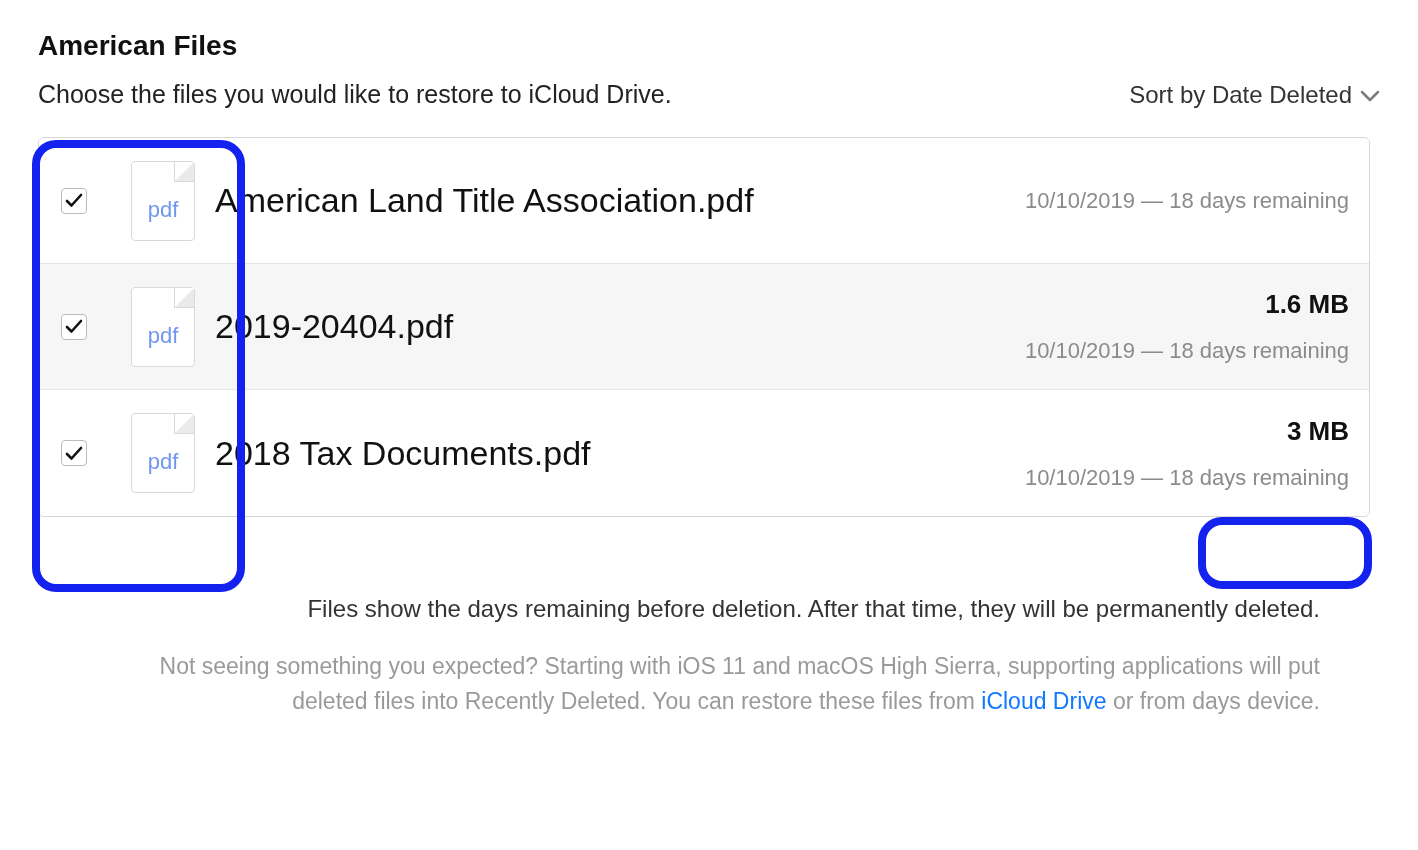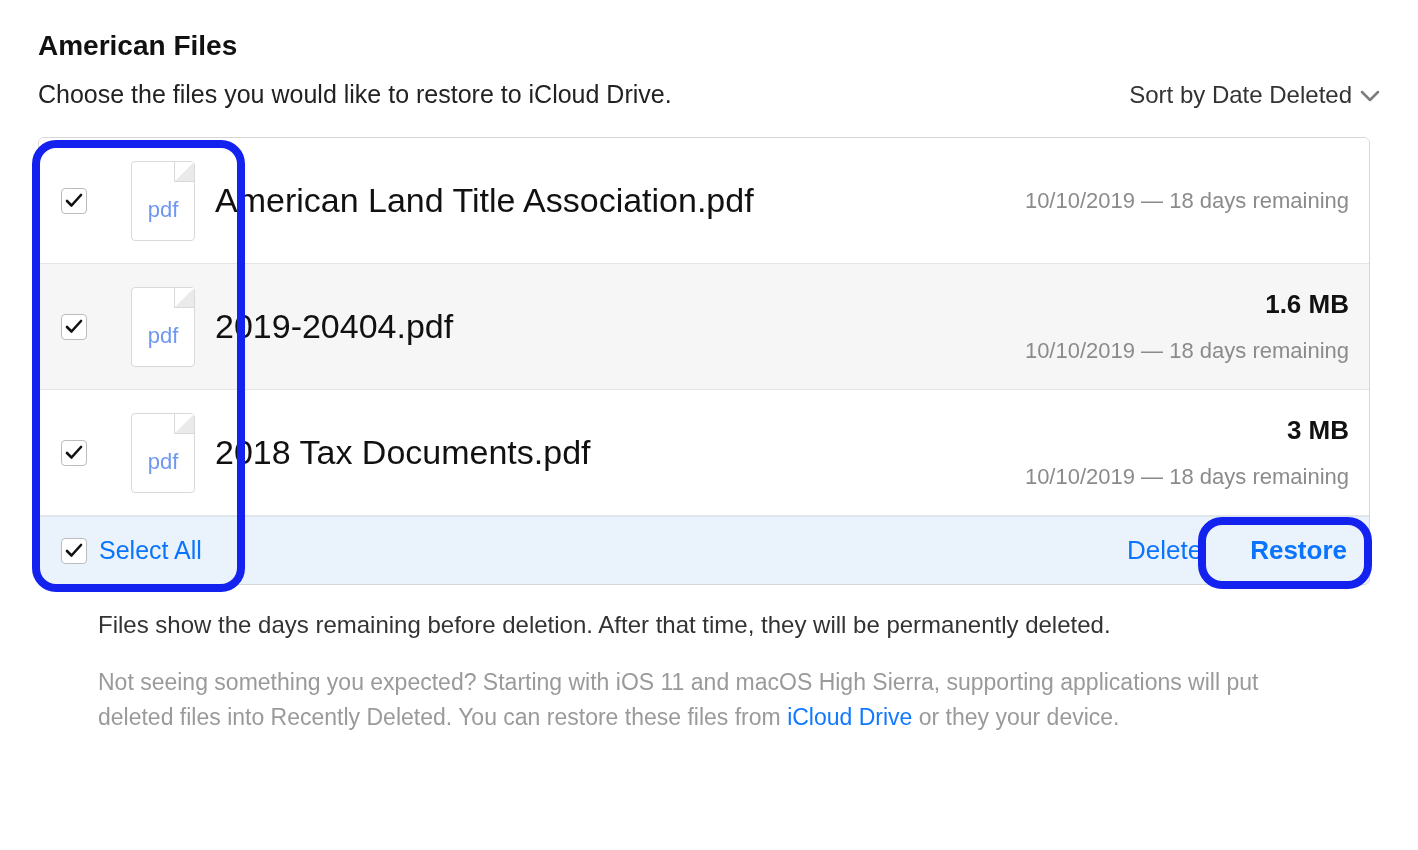--- a/index.html
+++ b/index.html
@@ -141,22 +141,22 @@
     background: none;
     border: none;
     font-size: 26px;
     cursor: pointer;
     font-family: inherit;
     padding: 0;
   }
   .action-restore { font-weight: 600; }
 
   .below {
-    margin-top: 26px;
-    text-align: left;
+    margin-top: 78px;
+    text-align: right;
     padding: 0 60px;
   }
   .below .line1 {
     font-size: 24px;
     color: #333;
     margin-bottom: 26px;
   }
   .below .line2 {
     font-size: 23px;
     color: #9a9a9a;
@@ -252,38 +252,24 @@
     </div>
     <div class="row-main">
       <div class="filename">2018 Tax Documents.pdf</div>
     </div>
     <div class="row-right">
       <div class="size">3 MB</div>
       <div class="meta">10/10/2019 — 18 days remaining</div>
     </div>
   </div>
 
-  <div class="footer-bar">
-    <div class="select-all-wrap">
-      <div class="checkbox" style="margin-right:0;">
-        <svg width="18" height="15" viewBox="0 0 18 15">
-            <path d="M2 8 L6.5 12.5 L16 2" stroke="#111" stroke-width="2.6" fill="none" stroke-linecap="round" stroke-linejoin="round"></path>
-          </svg>
-      </div>
-      <span class="select-all-label">Select All</span>
-    </div>
-    <div class="actions">
-      <button class="action-btn">Delete</button>
-      <button class="action-btn action-restore">Restore</button>
-    </div>
-  </div>
 
 </div>
 
 <div class="below">
   <div class="line1">Files show the days remaining before deletion. After that time, they will be permanently deleted.</div>
   <div class="line2">
-    <span>Not seeing something you expected? Starting with iOS 11 and macOS High Sierra, supporting applications will put deleted files into Recently Deleted. You can restore these files from </span><a href="#">iCloud Drive</a><span> or they your device.</span>
+    <span>Not seeing something you expected? Starting with iOS 11 and macOS High Sierra, supporting applications will put deleted files into Recently Deleted. You can restore these files from </span><a href="#">iCloud Drive</a><span> or from days device.</span>
   </div>
 </div>
 
 <div class="callout callout-left"></div>
 <div class="callout callout-restore"></div>
 
 </body></html>

